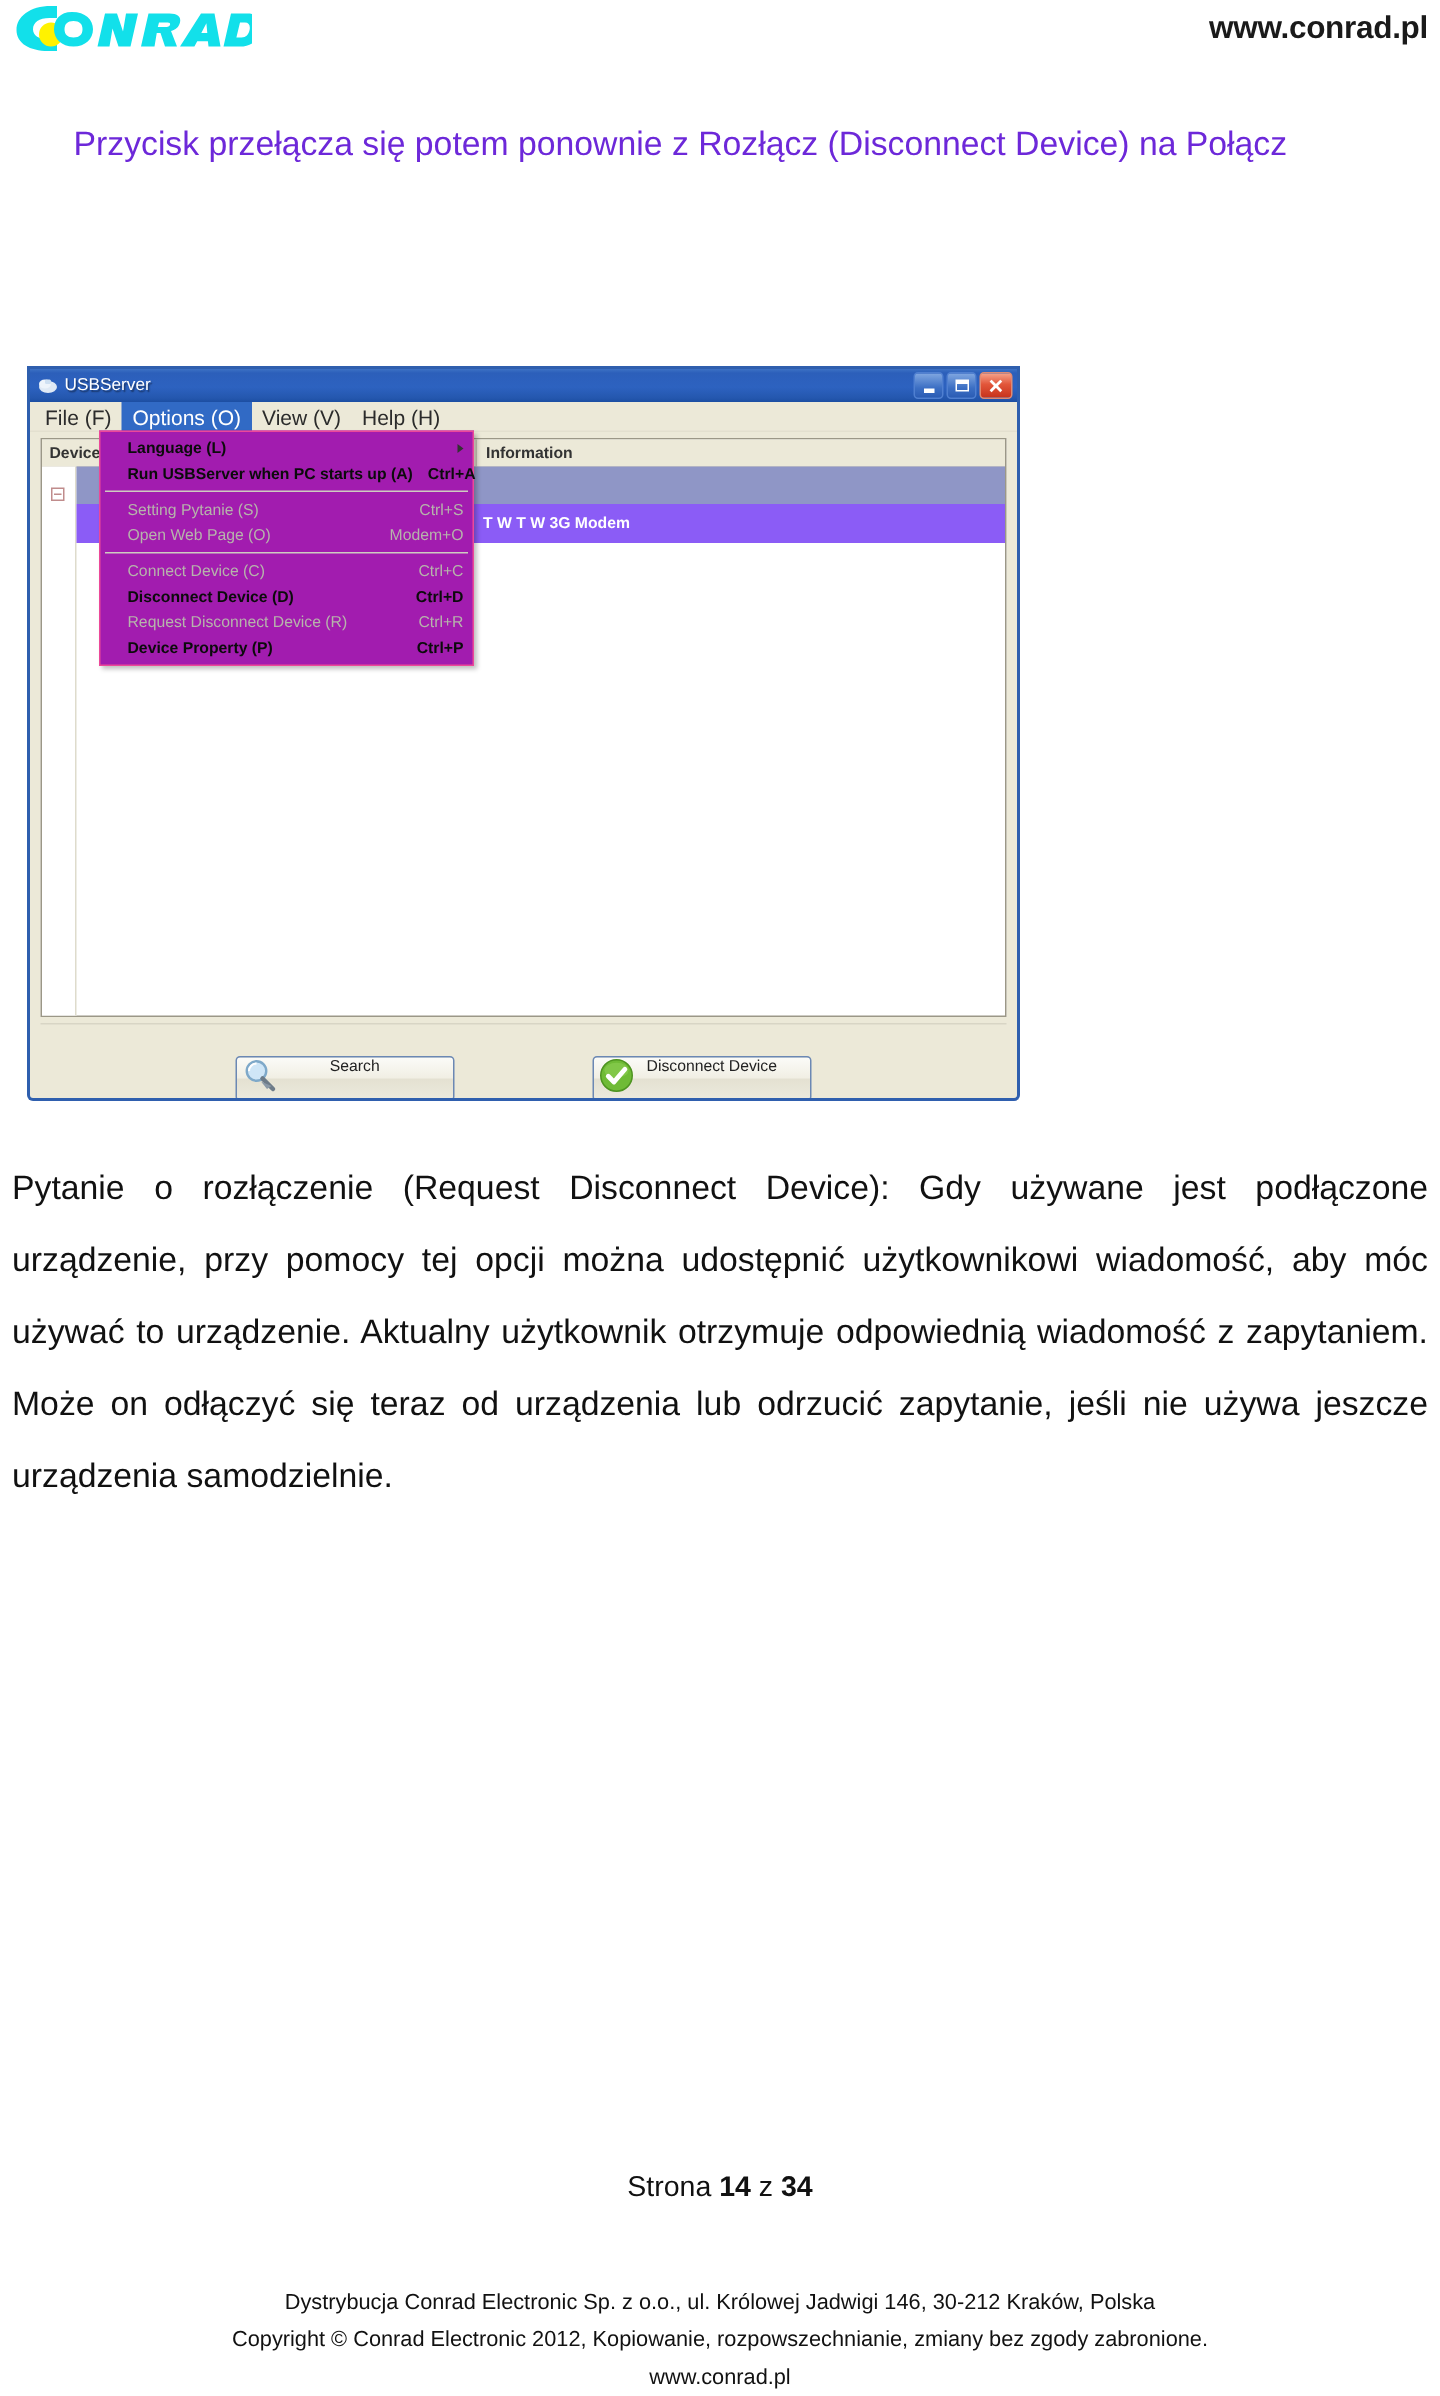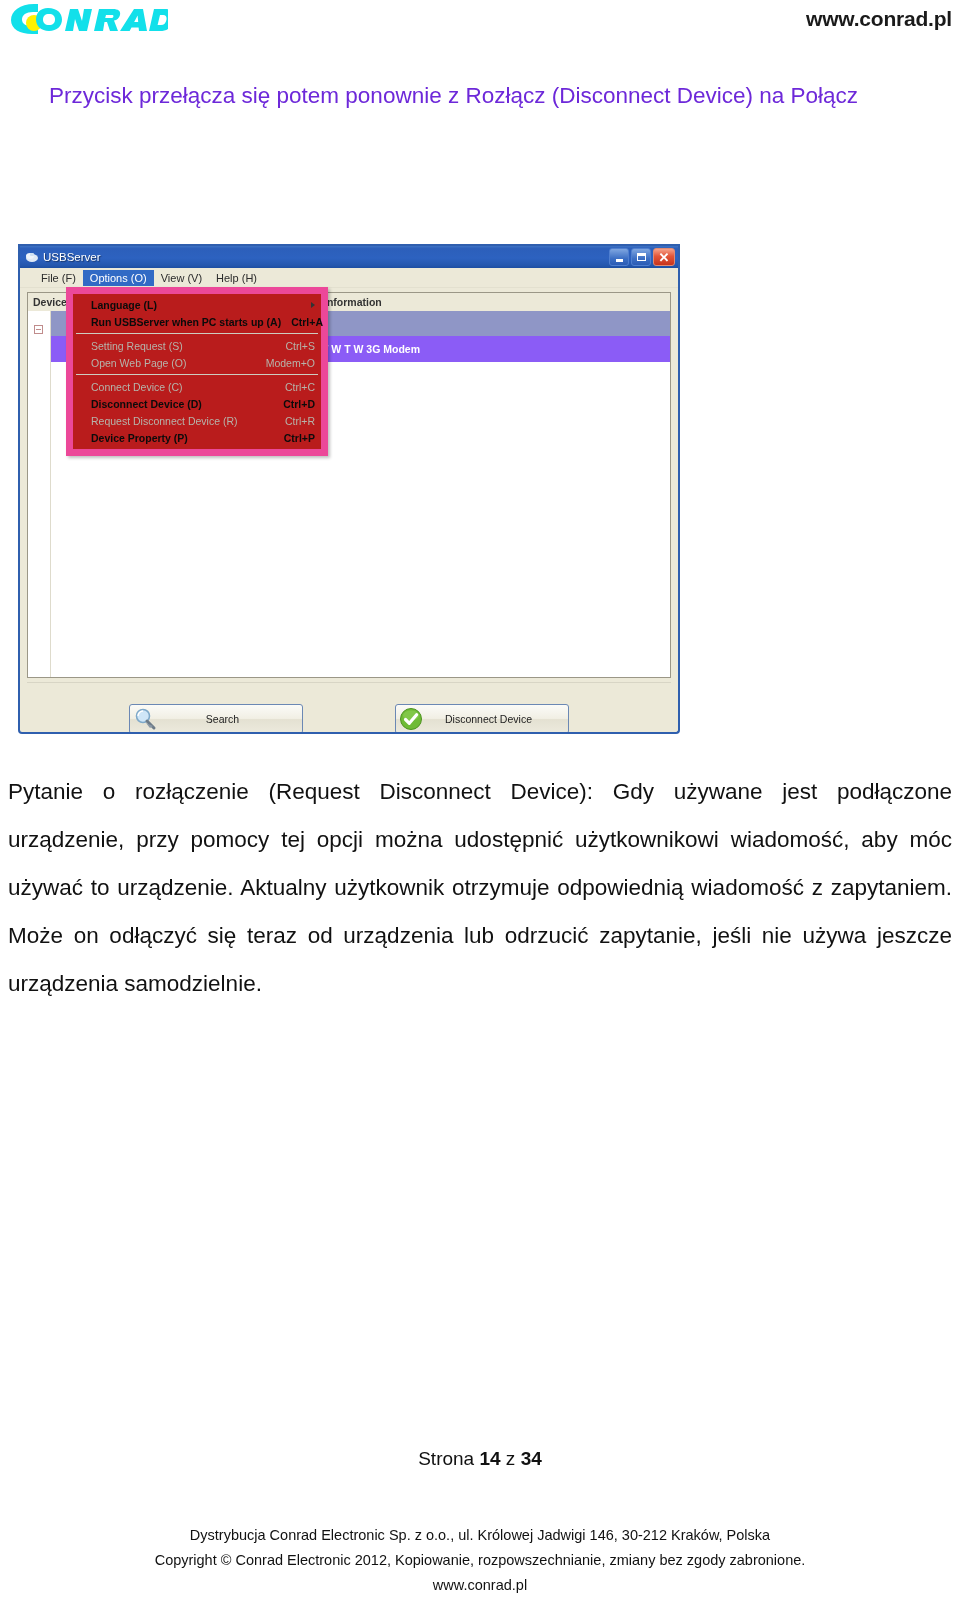--- a/index.html
+++ b/index.html
@@ -133,44 +133,44 @@
   }
   .glyph-close {
     font-size: 13px; font-weight: bold; line-height: 1; color: #fff; font-family: "Liberation Sans", sans-serif;
   }
 
   .menubar {
     height: 19px;
     background: #ece9d8;
     display: flex;
     align-items: center;
-    padding-left: 14px;
-    font-size: 11px;
+    padding-left: 3px;
+    font-size: 14px;
     border-bottom: 1px solid #e3e0cf;
     position: relative;
     z-index: 5;
   }
   .menubar-item {
     padding: 2px 7px;
     color: #2b2b2b;
     white-space: nowrap;
   }
   .menubar-item.active {
     background: #316ac5;
     color: #ffffff;
   }
 
   
   .dropdown {
     position: absolute;
     left: 46px;
     top: 43px;
     width: 248px;
-    background: #b91c1c;
-    border: 7px solid #ec4899;
+    background: #a21caf;
+    border: 1px solid #ec4899;
     box-shadow: 2px 2px 3px rgba(0,0,0,.25);
     padding: 2px 0 3px 0;
     z-index: 20;
     font-size: 10.5px;
   }
   .menu-row {
     display: flex;
     align-items: center;
     height: 17px;
     padding: 0 6px 0 18px;
@@ -293,27 +293,27 @@
     height: 44px;
     border-top: 1px solid #d8d5c5;
     display: flex;
     align-items: center;
     justify-content: center;
     gap: 92px;
     padding-top: 4px;
     box-sizing: border-box;
   }
   .xpbtn {
-    width: 174px;
+    width: 146px;
     height: 30px;
     border: 1px solid #6b88b4;
     border-radius: 3px;
     background: linear-gradient(to bottom,#fbfbf8 0%, #f1efe4 48%, #e4e1d2 52%, #eceadd 100%);
     display: flex;
-    align-items: center;
+    align-items: flex-start;
     font-size: 10.5px;
     color: #222;
     box-sizing: border-box;
     position: relative;
     margin-top: 24px;
   }
   .xpbtn .btn-icon {
     width: 24px; height: 24px;
     margin-left: 3px;
     flex: 0 0 auto;
@@ -464,21 +464,21 @@
         <span class="submenu-arrow"></span>
       </div>
       <div class="menu-row enabled">
         <span class="menu-label">Run USBServer when PC starts up (A)</span>
         <span class="menu-accel">Ctrl+A</span>
       </div>
 
       <div class="menu-sep"></div>
 
       <div class="menu-row disabled">
-        <span class="menu-label">Setting Request (S)</span>
+        <span class="menu-label">Setting Pytanie (S)</span>
         <span class="menu-accel">Ctrl+S</span>
       </div>
       <div class="menu-row disabled">
         <span class="menu-label">Open Web Page (O)</span>
         <span class="menu-accel">Modem+O</span>
       </div>
 
       <div class="menu-sep"></div>
 
       <div class="menu-row disabled">

